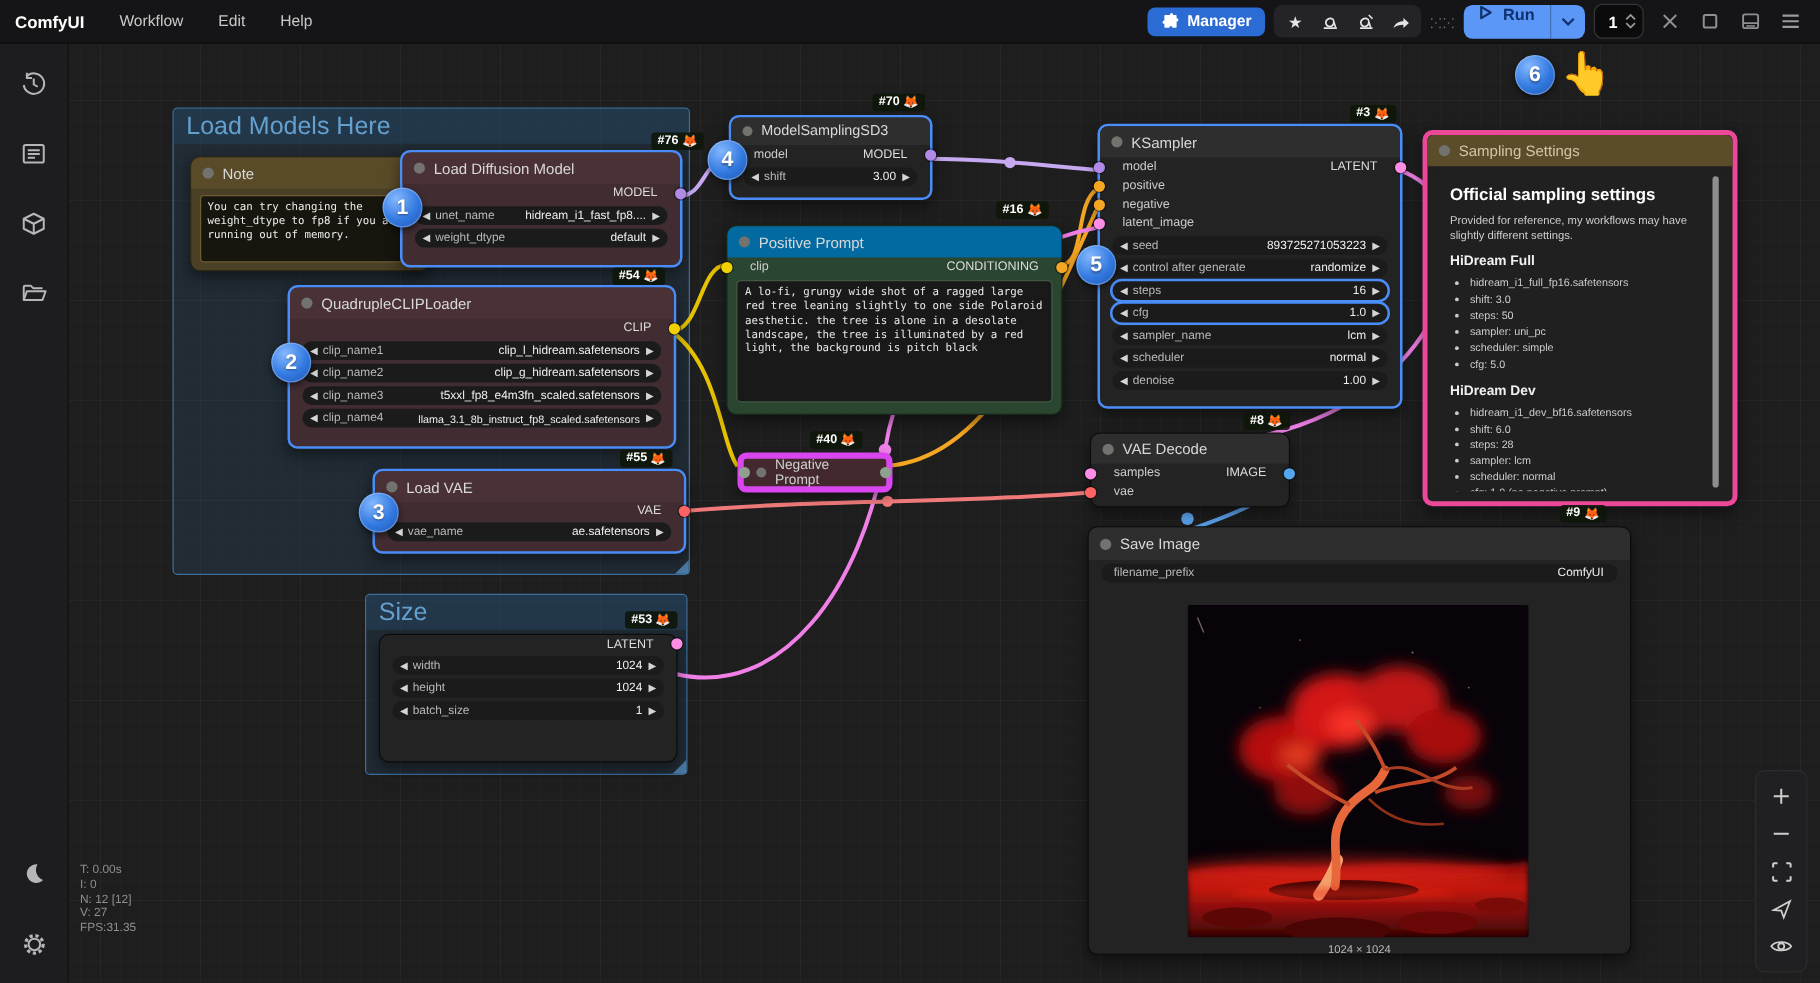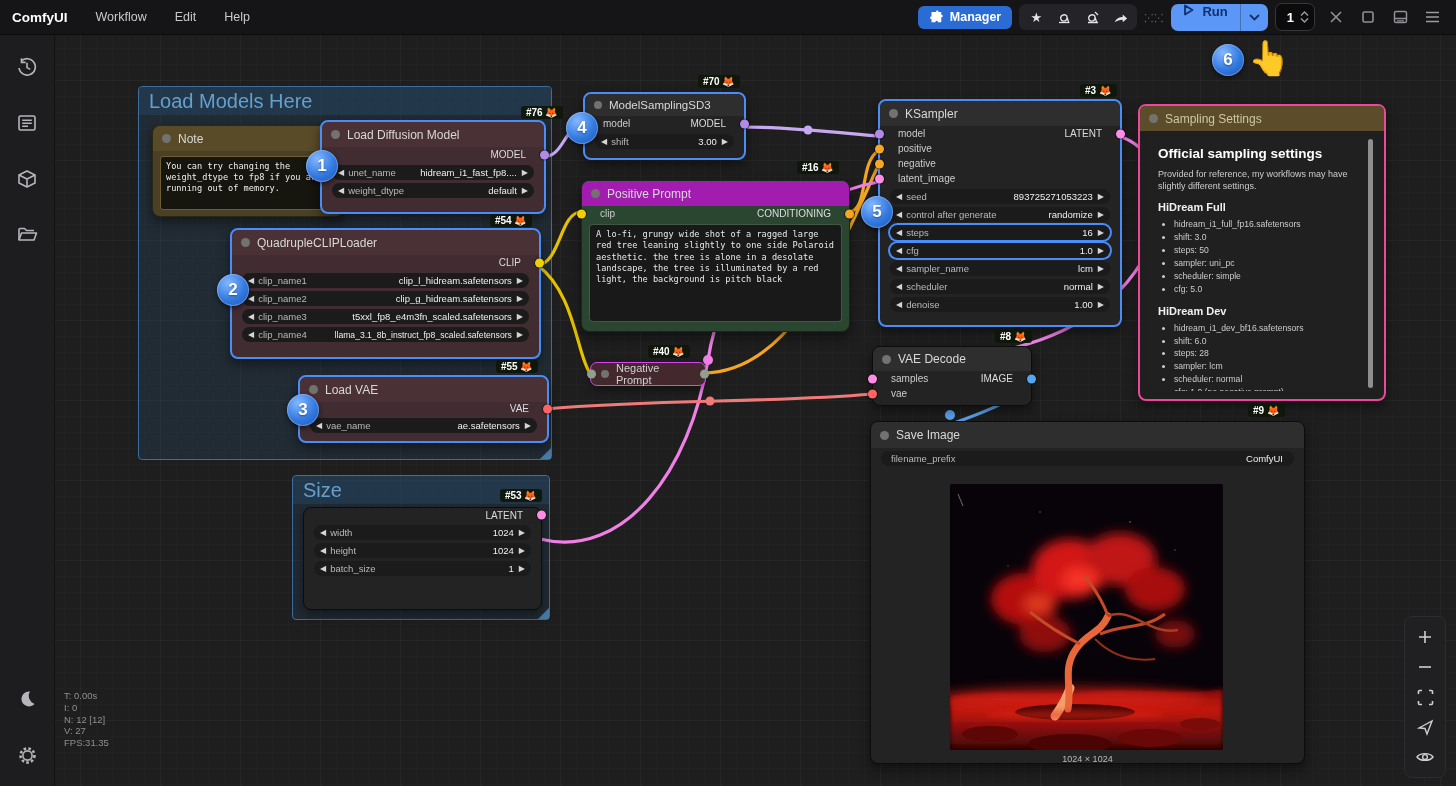--- a/index.html
+++ b/index.html
@@ -42,43 +42,43 @@
   .group{position:absolute;border:1px solid #3c6e9e;border-radius:4px;background:rgba(44,78,112,0.28);z-index:1;}
   .group-title{height:28px;display:flex;align-items:center;padding:0 10px;font-size:20px;color:#64a0cd;background:rgba(38,66,94,0.55);border-radius:3px 3px 0 0;}
   .group .rsz{position:absolute;right:0;bottom:0;width:0;height:0;border-left:11px solid transparent;border-bottom:11px solid #4a7ba6;}
   
   .node{position:absolute;border-radius:8px;z-index:3;box-shadow:0 5px 12px rgba(0,0,0,.45);border:1px solid #0c0c0c;font-size:10px;}
   .node.selected{border:2px solid #4a8df8;}
   .hdr{display:flex;align-items:center;gap:7px;height:25px;padding:0 9px;border-radius:7px 7px 0 0;font-size:12px;color:#d8d8d8;white-space:nowrap;}
   .cdot{width:9px;height:9px;border-radius:50%;background:#72726f;flex:none;}
   .maroon{background:#402c31;} .maroon .hdr{background:#4a3136;text-align:center;}
   .gray{background:#232324;} .gray .hdr{background:#2e2e2f;}
-  .green{background:#2a4530;border-color:#16281a;} .green .hdr{background:#a21caf;}
+  .green{background:#2a4530;border-color:#16281a;} .green .hdr{background:#0369a1;}
   .notey{background:#4a4026;border-color:#2c2614;} .notey .hdr{background:#5a4b28;}
-  .brown{background:#1f1f1f;border:2px solid #ec4899;} .brown .hdr{background:#5b4d2a;color:#d0c6a4;border-radius:5px 5px 0 0;}
+  .brown{background:#1f1f1f;border:4px solid #ec4899;} .brown .hdr{background:#5b4d2a;color:#d0c6a4;border-radius:5px 5px 0 0;}
   .srow{position:relative;display:flex;align-items:center;height:15px;padding:0 11px;font-size:10px;color:#cfcfcf;text-align:right;}
   .srow .grow{flex:1;}
   .dot{position:absolute;width:9px;height:9px;border-radius:50%;top:50%;transform:translateY(-50%);box-shadow:0 0 0 1px rgba(0,0,0,.45);z-index:4;}
   .dot.l{left:-5px;} .dot.r{right:-5px;}
   .outlab{margin-right:7px;color:#ddd;}
   .inlab{margin-left:7px;color:#ccc;}
   .widget{display:flex;align-items:center;background:#1b1b1b;border-radius:9px;height:15px;margin:3px 10px;padding:0 6px;font-size:9.5px;color:#b9b9b9;}
   .widget .wval{margin-left:auto;color:#efefef;padding-right:5px;white-space:nowrap;}
   .widget .wname{padding-left:4px;white-space:nowrap;}
   .warr{font-size:8px;color:#d5d5d5;line-height:1;}
   .widget.hl{box-shadow:0 0 0 2px #4a8df8;}
   .textarea{background:#191919;border:1px solid rgba(90,130,95,.6);border-radius:4px;margin:3px 7px;padding:4px 6px;
             font-family:"DejaVu Sans Mono",monospace;font-size:8.6px;line-height:1.32;color:#e9e9e9;}
   .notetext{background:#16150e;border:1px solid #6e5d30;border-radius:3px;margin:5px 7px;padding:4px 5px;
             font-family:"DejaVu Sans Mono",monospace;font-size:8.6px;line-height:1.3;color:#eee;}
   .nid{position:absolute;display:flex;align-items:flex-start;gap:3px;background:rgba(14,22,8,0.88);border-radius:3px;
        padding:1px 5px;font-size:10px;font-weight:bold;color:#fff;z-index:5;}
   .nid .fox{font-size:10px;}
   
-  .collapsed{position:absolute;display:flex;align-items:center;gap:7px;height:22px;background:#43292d;border:1px solid #d946ef;
+  .collapsed{position:absolute;display:flex;align-items:center;gap:7px;height:22px;background:#43292d;border:5px solid #d946ef;
              border-radius:7px;padding:0 10px;font-size:11px;color:#cfcfcf;z-index:3;box-shadow:0 4px 8px rgba(0,0,0,.4);}
   .cside{position:absolute;width:9px;height:9px;border-radius:50%;background:#8fa08f;top:50%;transform:translateY(-50%);}
   
   .md-body{position:absolute;left:8px;right:8px;top:30px;bottom:8px;background:#202020;border-radius:3px;padding:8px 16px 8px 10px;overflow:hidden;}
   .md-body h3{margin:2px 0 7px;font-size:13.5px;color:#fff;}
   .md-body p{margin:0 0 9px;font-size:9px;color:#ccc;line-height:1.35;}
   .md-body h4{margin:9px 0 5px;font-size:11px;color:#f0f0f0;}
   .md-body ul{margin:0 0 4px 16px;padding:0;}
   .md-body li{font-size:8.6px;color:#ccc;line-height:1.5;}
   .scrollbar{position:absolute;right:3px;top:3px;bottom:3px;width:5px;background:#8e8e8e;border-radius:3px;}

